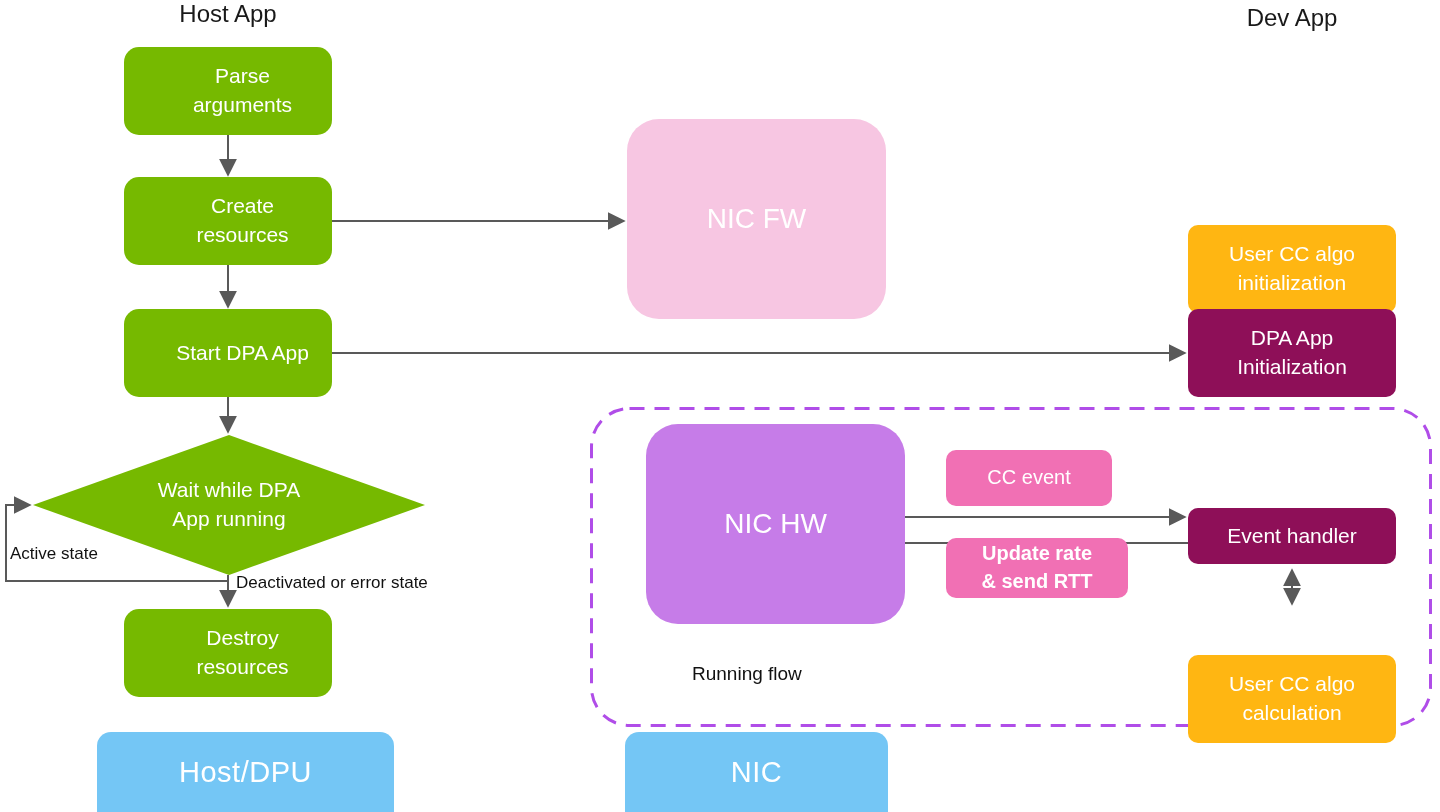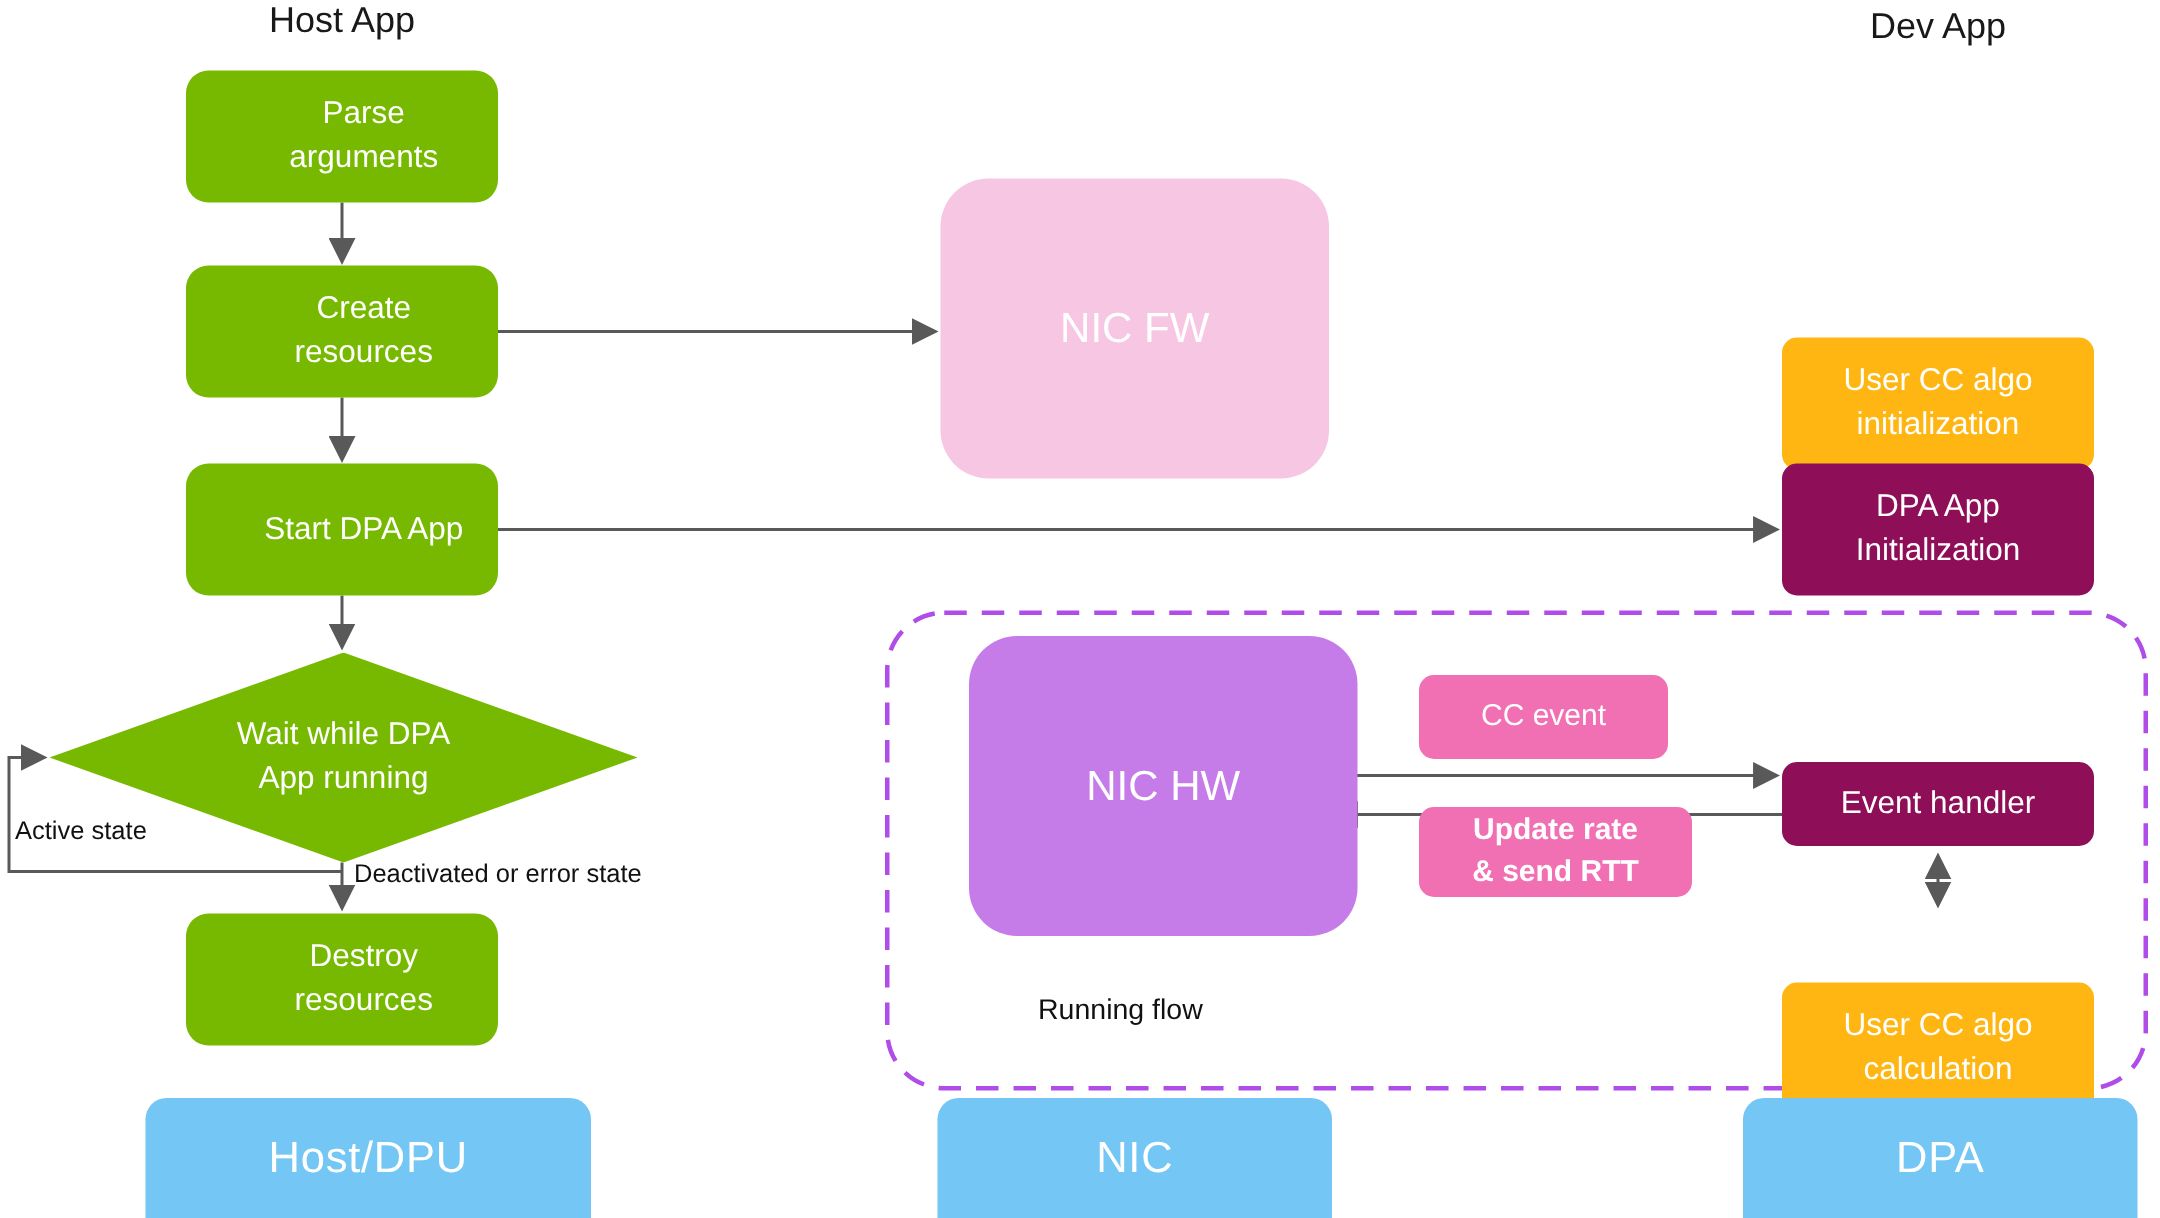--- a/index.html
+++ b/index.html
@@ -121,15 +121,14 @@
   <div class="box amber-box" style="left:1188px; top:177px; width:208px; height:88px;">User CC algo
 initialization</div>
   <div class="box magenta-box" style="left:1188px; top:309px; width:208px; height:88px;">DPA App
 Initialization</div>
   <div class="box magenta-box" style="left:1188px; top:487px; width:208px; height:56px;margin-top:21px;">Event handler</div>
   <div class="box amber-box" style="left:1188px; top:607px; width:208px; height:88px;">User CC algo
 calculation</div>
 
   <div class="box platform" style="left:97px; top:732px; width:297px; height:80px;">Host/DPU</div>
   <div class="box platform" style="left:625px; top:732px; width:263px; height:80px;">NIC</div>
-  <div class="box platform" style="left:1162px; top:732px; width:263px; height:80px;">DPA</div>
 
 </div>
 
 </body></html>

